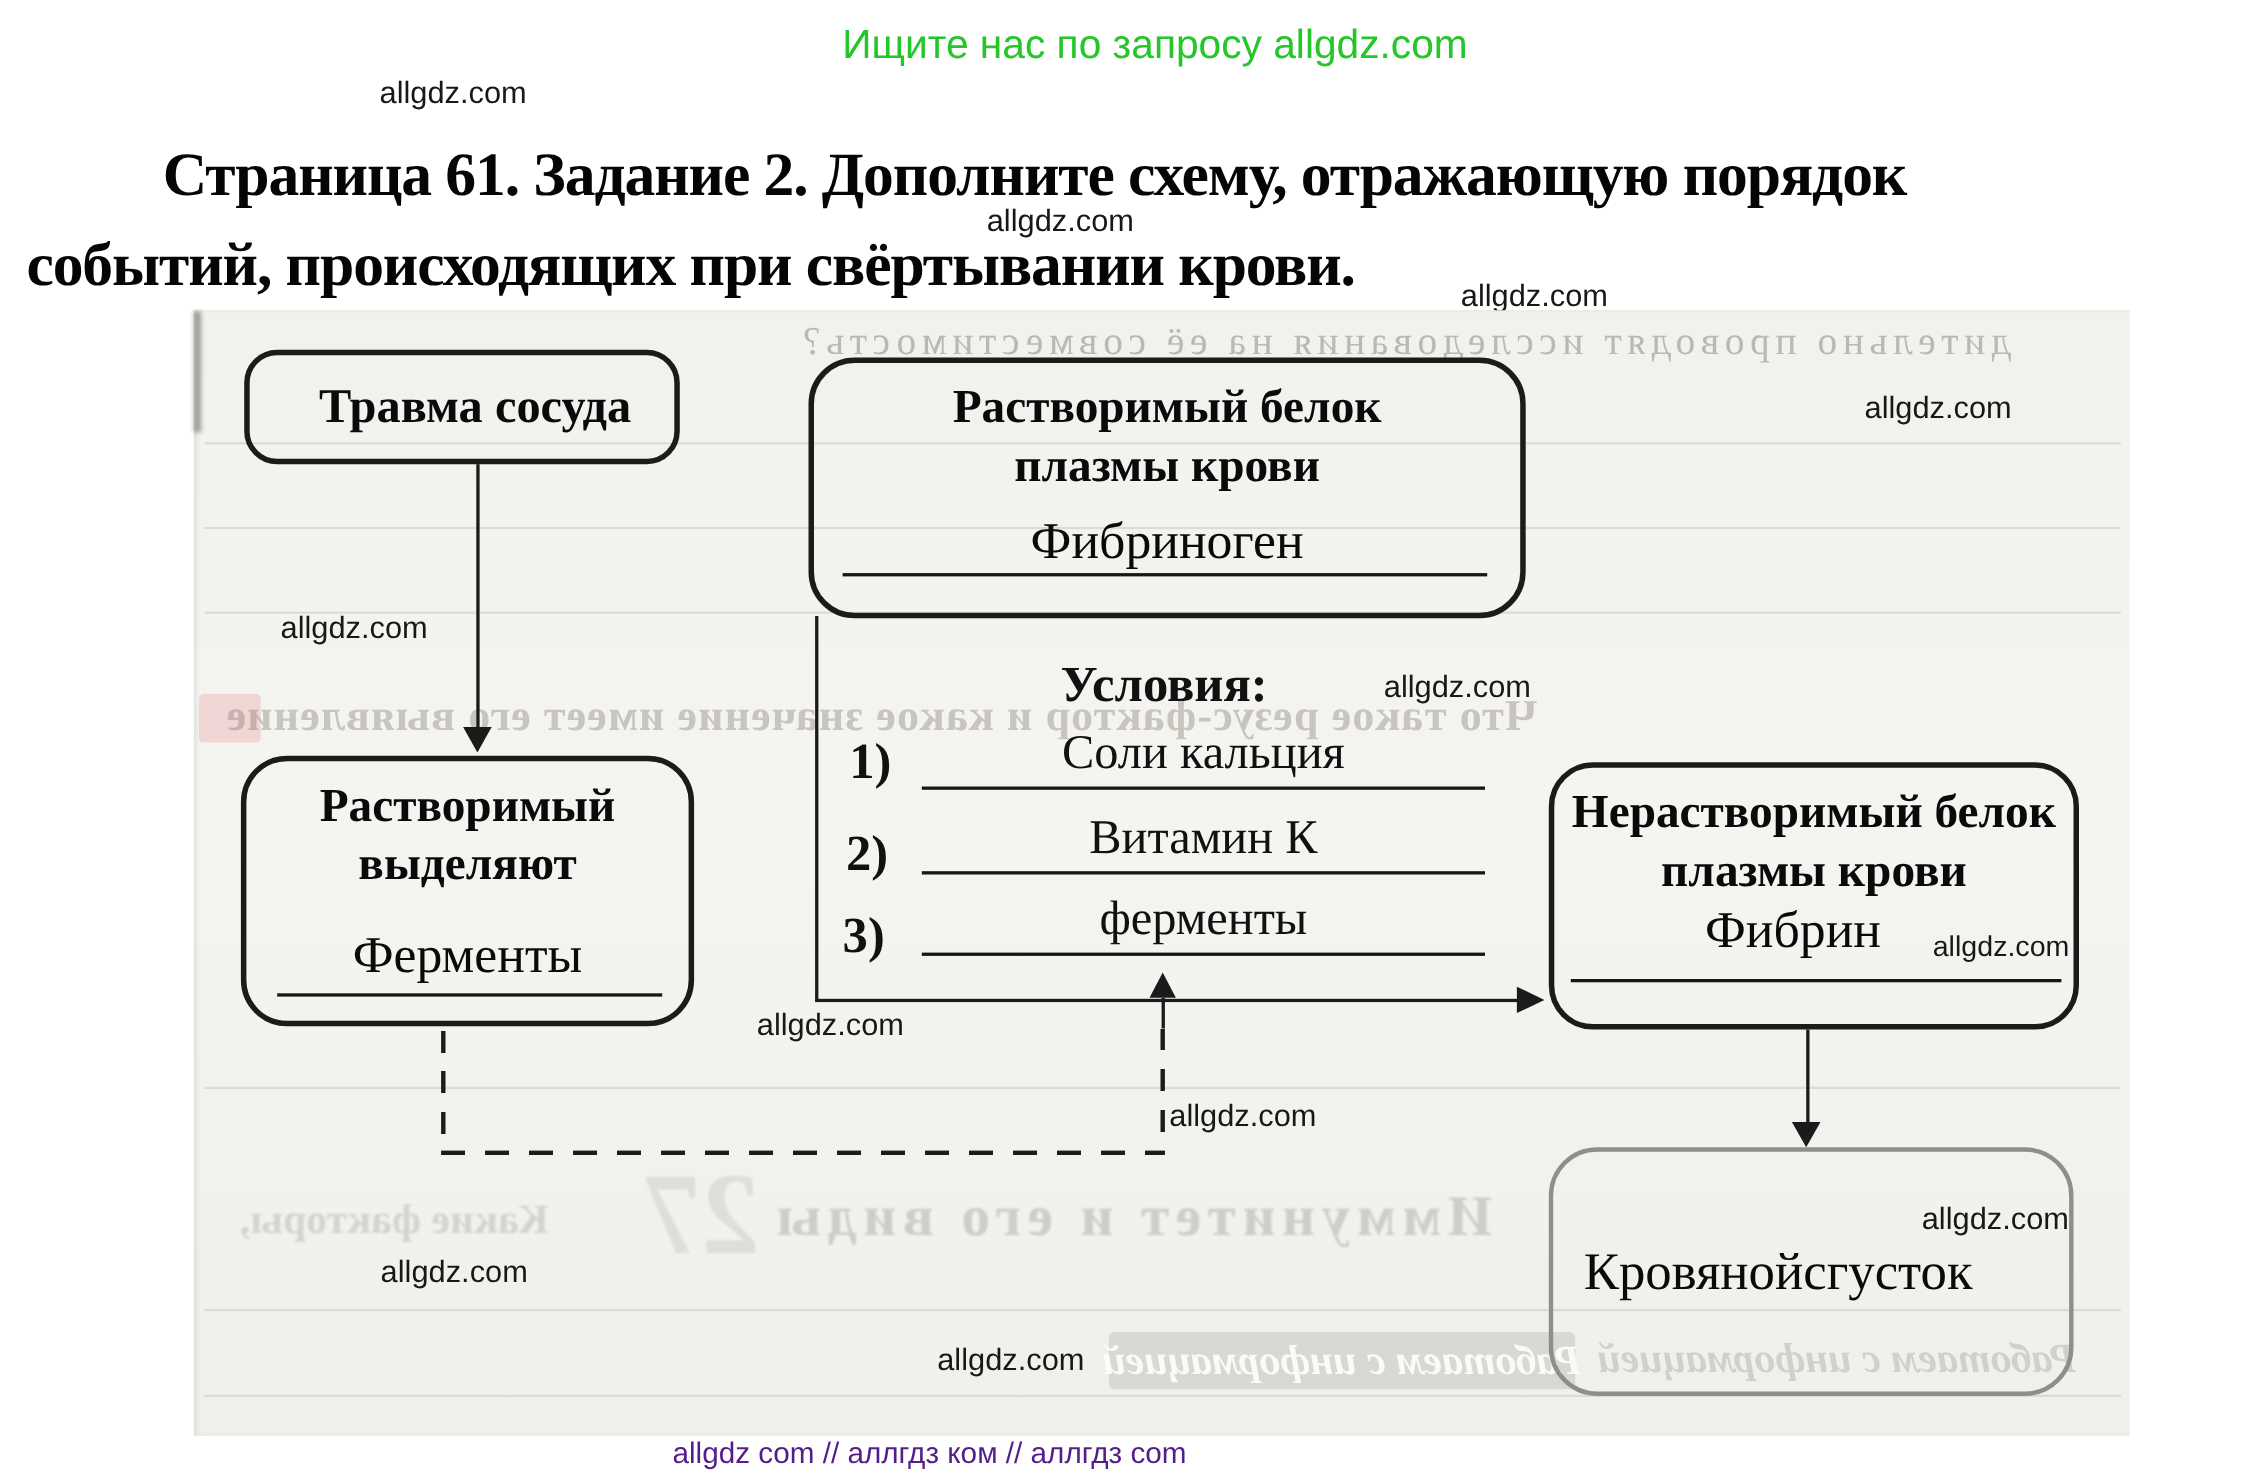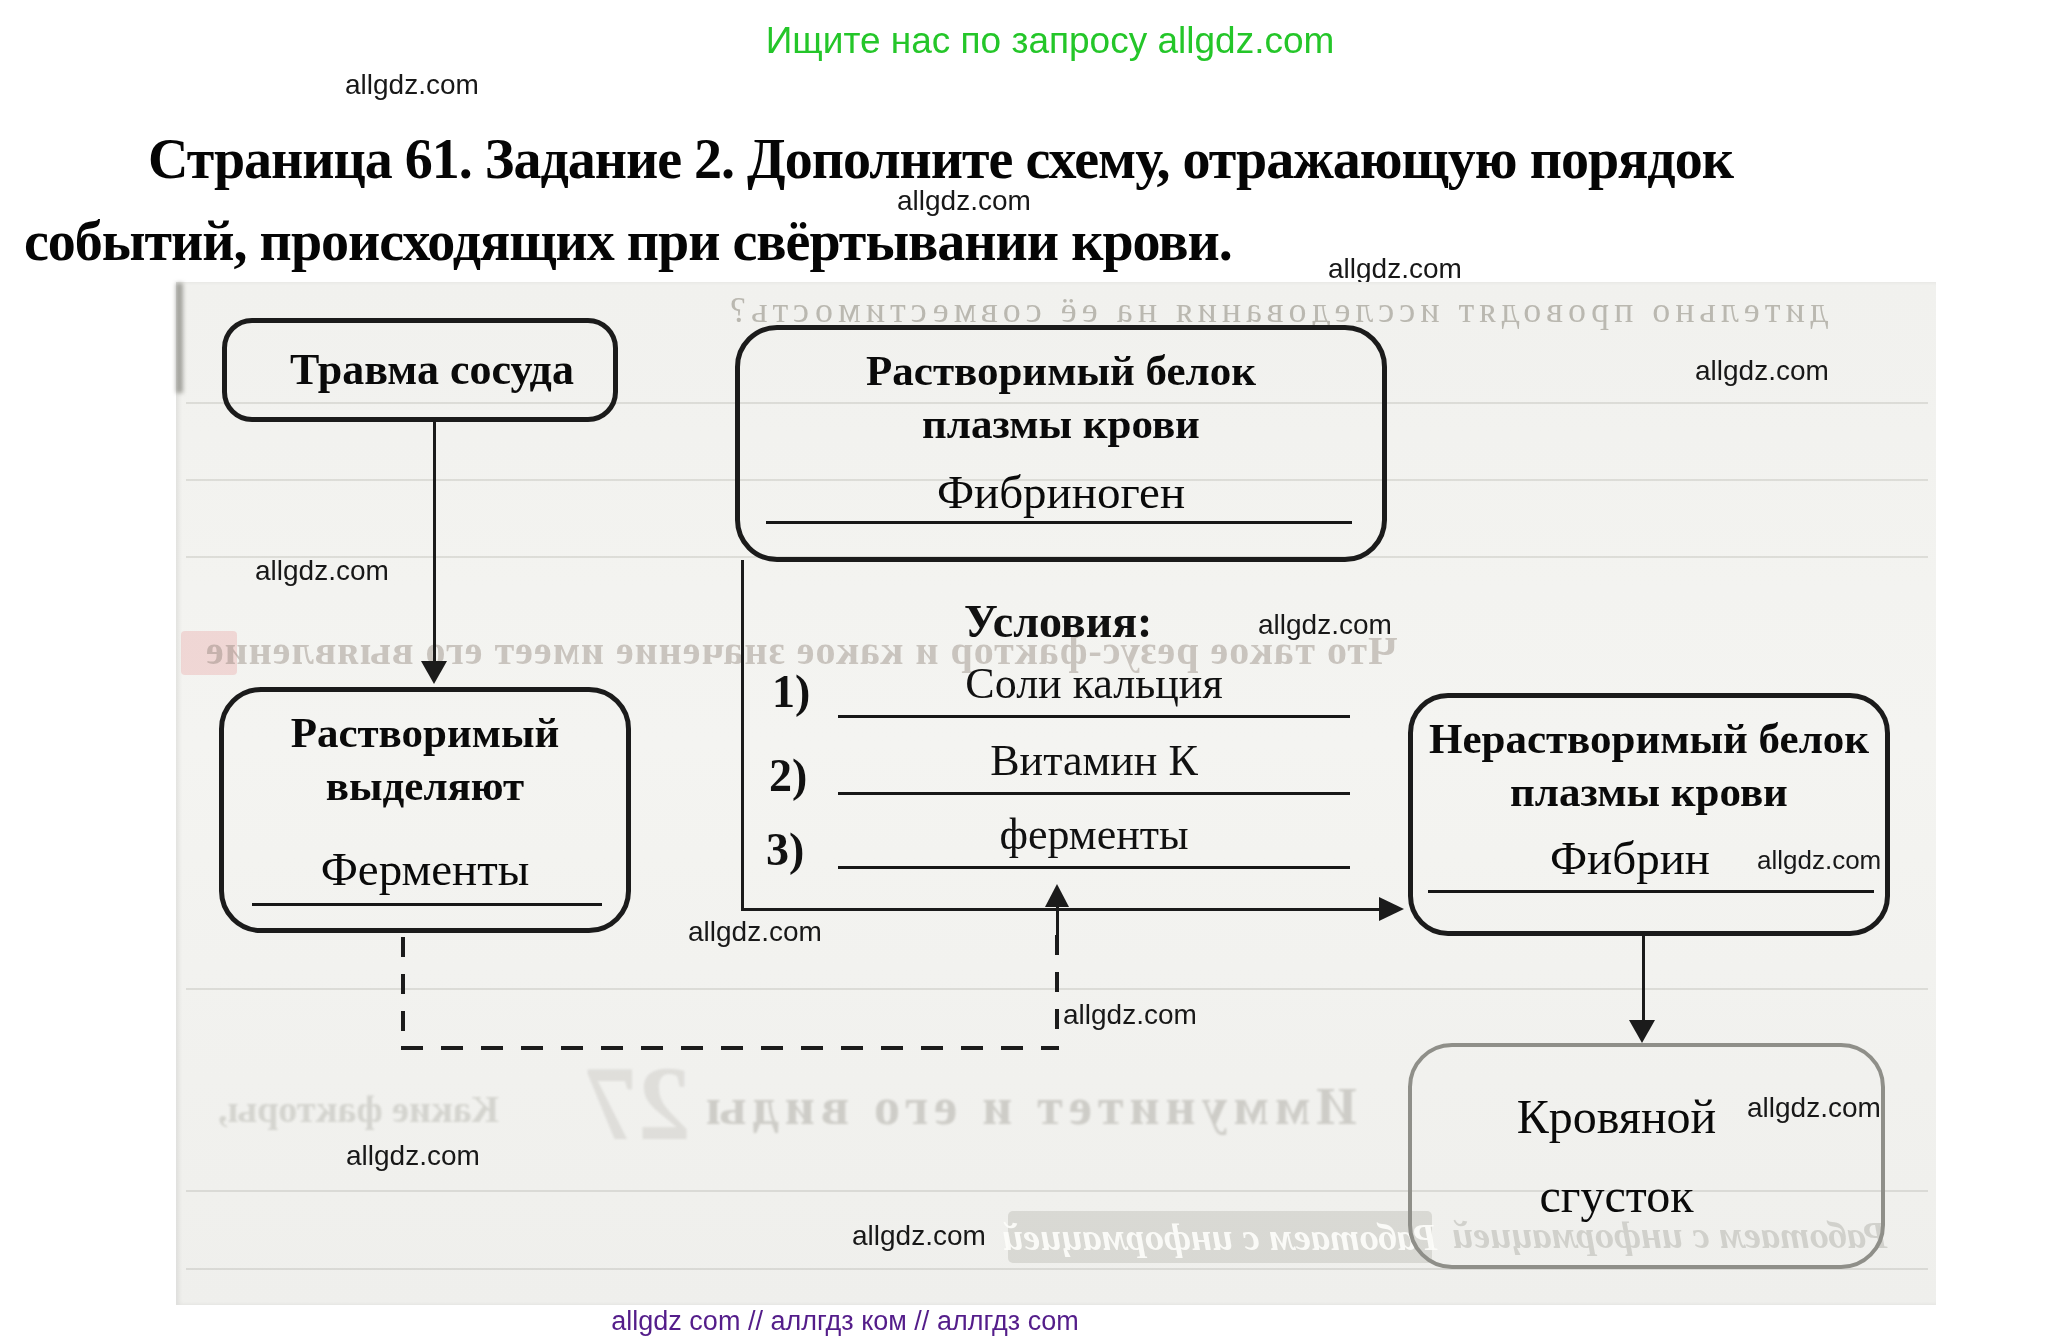--- a/index.html
+++ b/index.html
@@ -40,29 +40,29 @@
   #bt-e1{left:1452px;top:1198px;font-size:38px;font-style:italic;font-weight:bold;color:rgba(152,152,142,0.35);}
 
   
   .dbox{position:absolute;border:5px solid #1b1b1b;border-radius:42px;background:transparent;box-sizing:border-box;}
   #box-a{left:222px;top:303px;width:396px;height:104px;border-radius:30px;
          display:flex;align-items:center;justify-content:center;padding-left:24px;}
   #box-b{left:735px;top:310px;width:652px;height:237px;}
   #box-c{left:219px;top:672px;width:412px;height:246px;}
   #box-d{left:1408px;top:678px;width:482px;height:243px;border-radius:40px;}
   #box-e{left:1408px;top:1028px;width:477px;height:226px;border:4px solid #8f8f89;border-radius:44px;
-         display:flex;flex-direction:column;align-items:center;justify-content:center;row-gap:24px;
+         display:flex;flex-direction:row;align-items:center;justify-content:center;row-gap:24px;
          padding-right:60px;}
   .blabel{font-weight:bold;font-size:43px;line-height:1.24;color:#0a0a0a;}
   .blines{position:absolute;left:0;right:0;top:14px;text-align:center;}
   .banswer{position:absolute;left:0;right:0;text-align:center;font-size:47px;color:#0a0a0a;}
   #box-a .blabel{font-size:44px;}
   #box-b-answer{bottom:38px;}
   #box-c-answer{bottom:32px;}
-  #box-d-answer{bottom:46px;padding-right:38px;}
+  #box-d-answer{bottom:58px;padding-right:38px;}
   #box-e .eline{font-size:48px;color:#0a0a0a;}
 
   .uline{position:absolute;height:3px;background:#171717;}
   #ul-b{left:766px;top:506px;width:586px;}
   #ul-c{left:252px;top:888px;width:350px;}
   #ul-d{left:1428px;top:875px;width:446px;}
   #ul-1{left:838px;top:700px;width:512px;}
   #ul-2{left:838px;top:777px;width:512px;}
   #ul-3{left:838px;top:851px;width:512px;}
 

